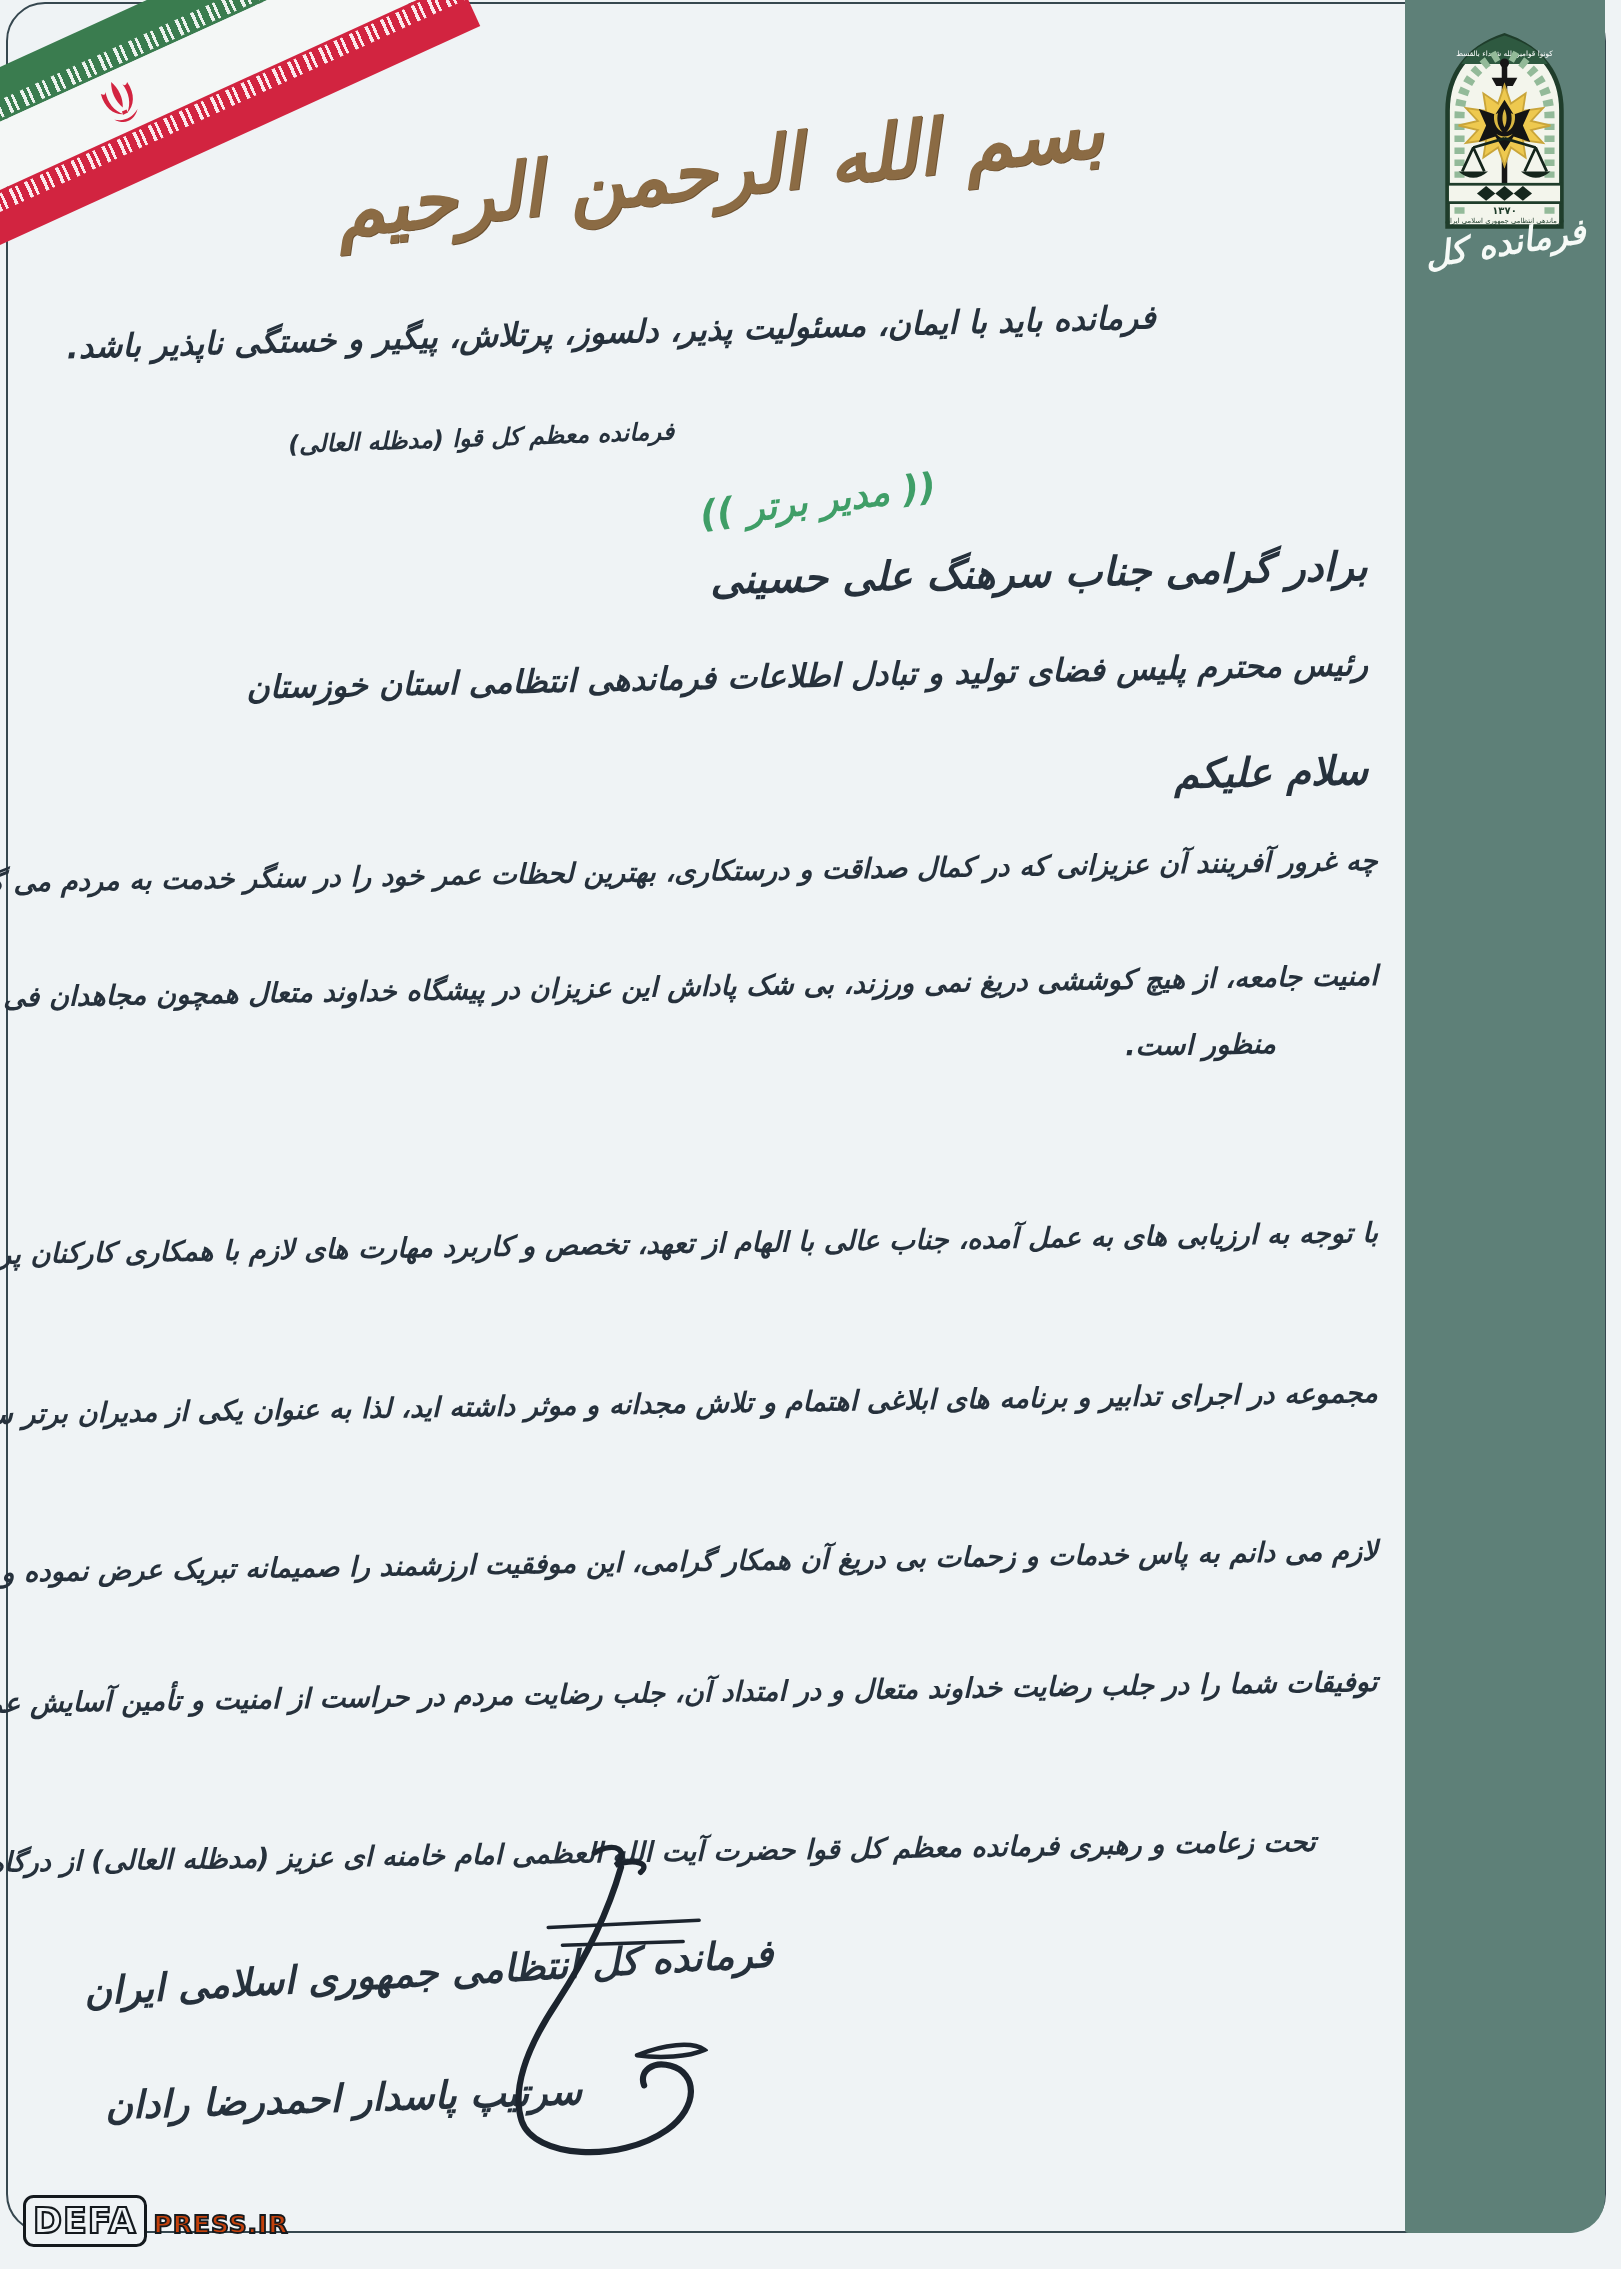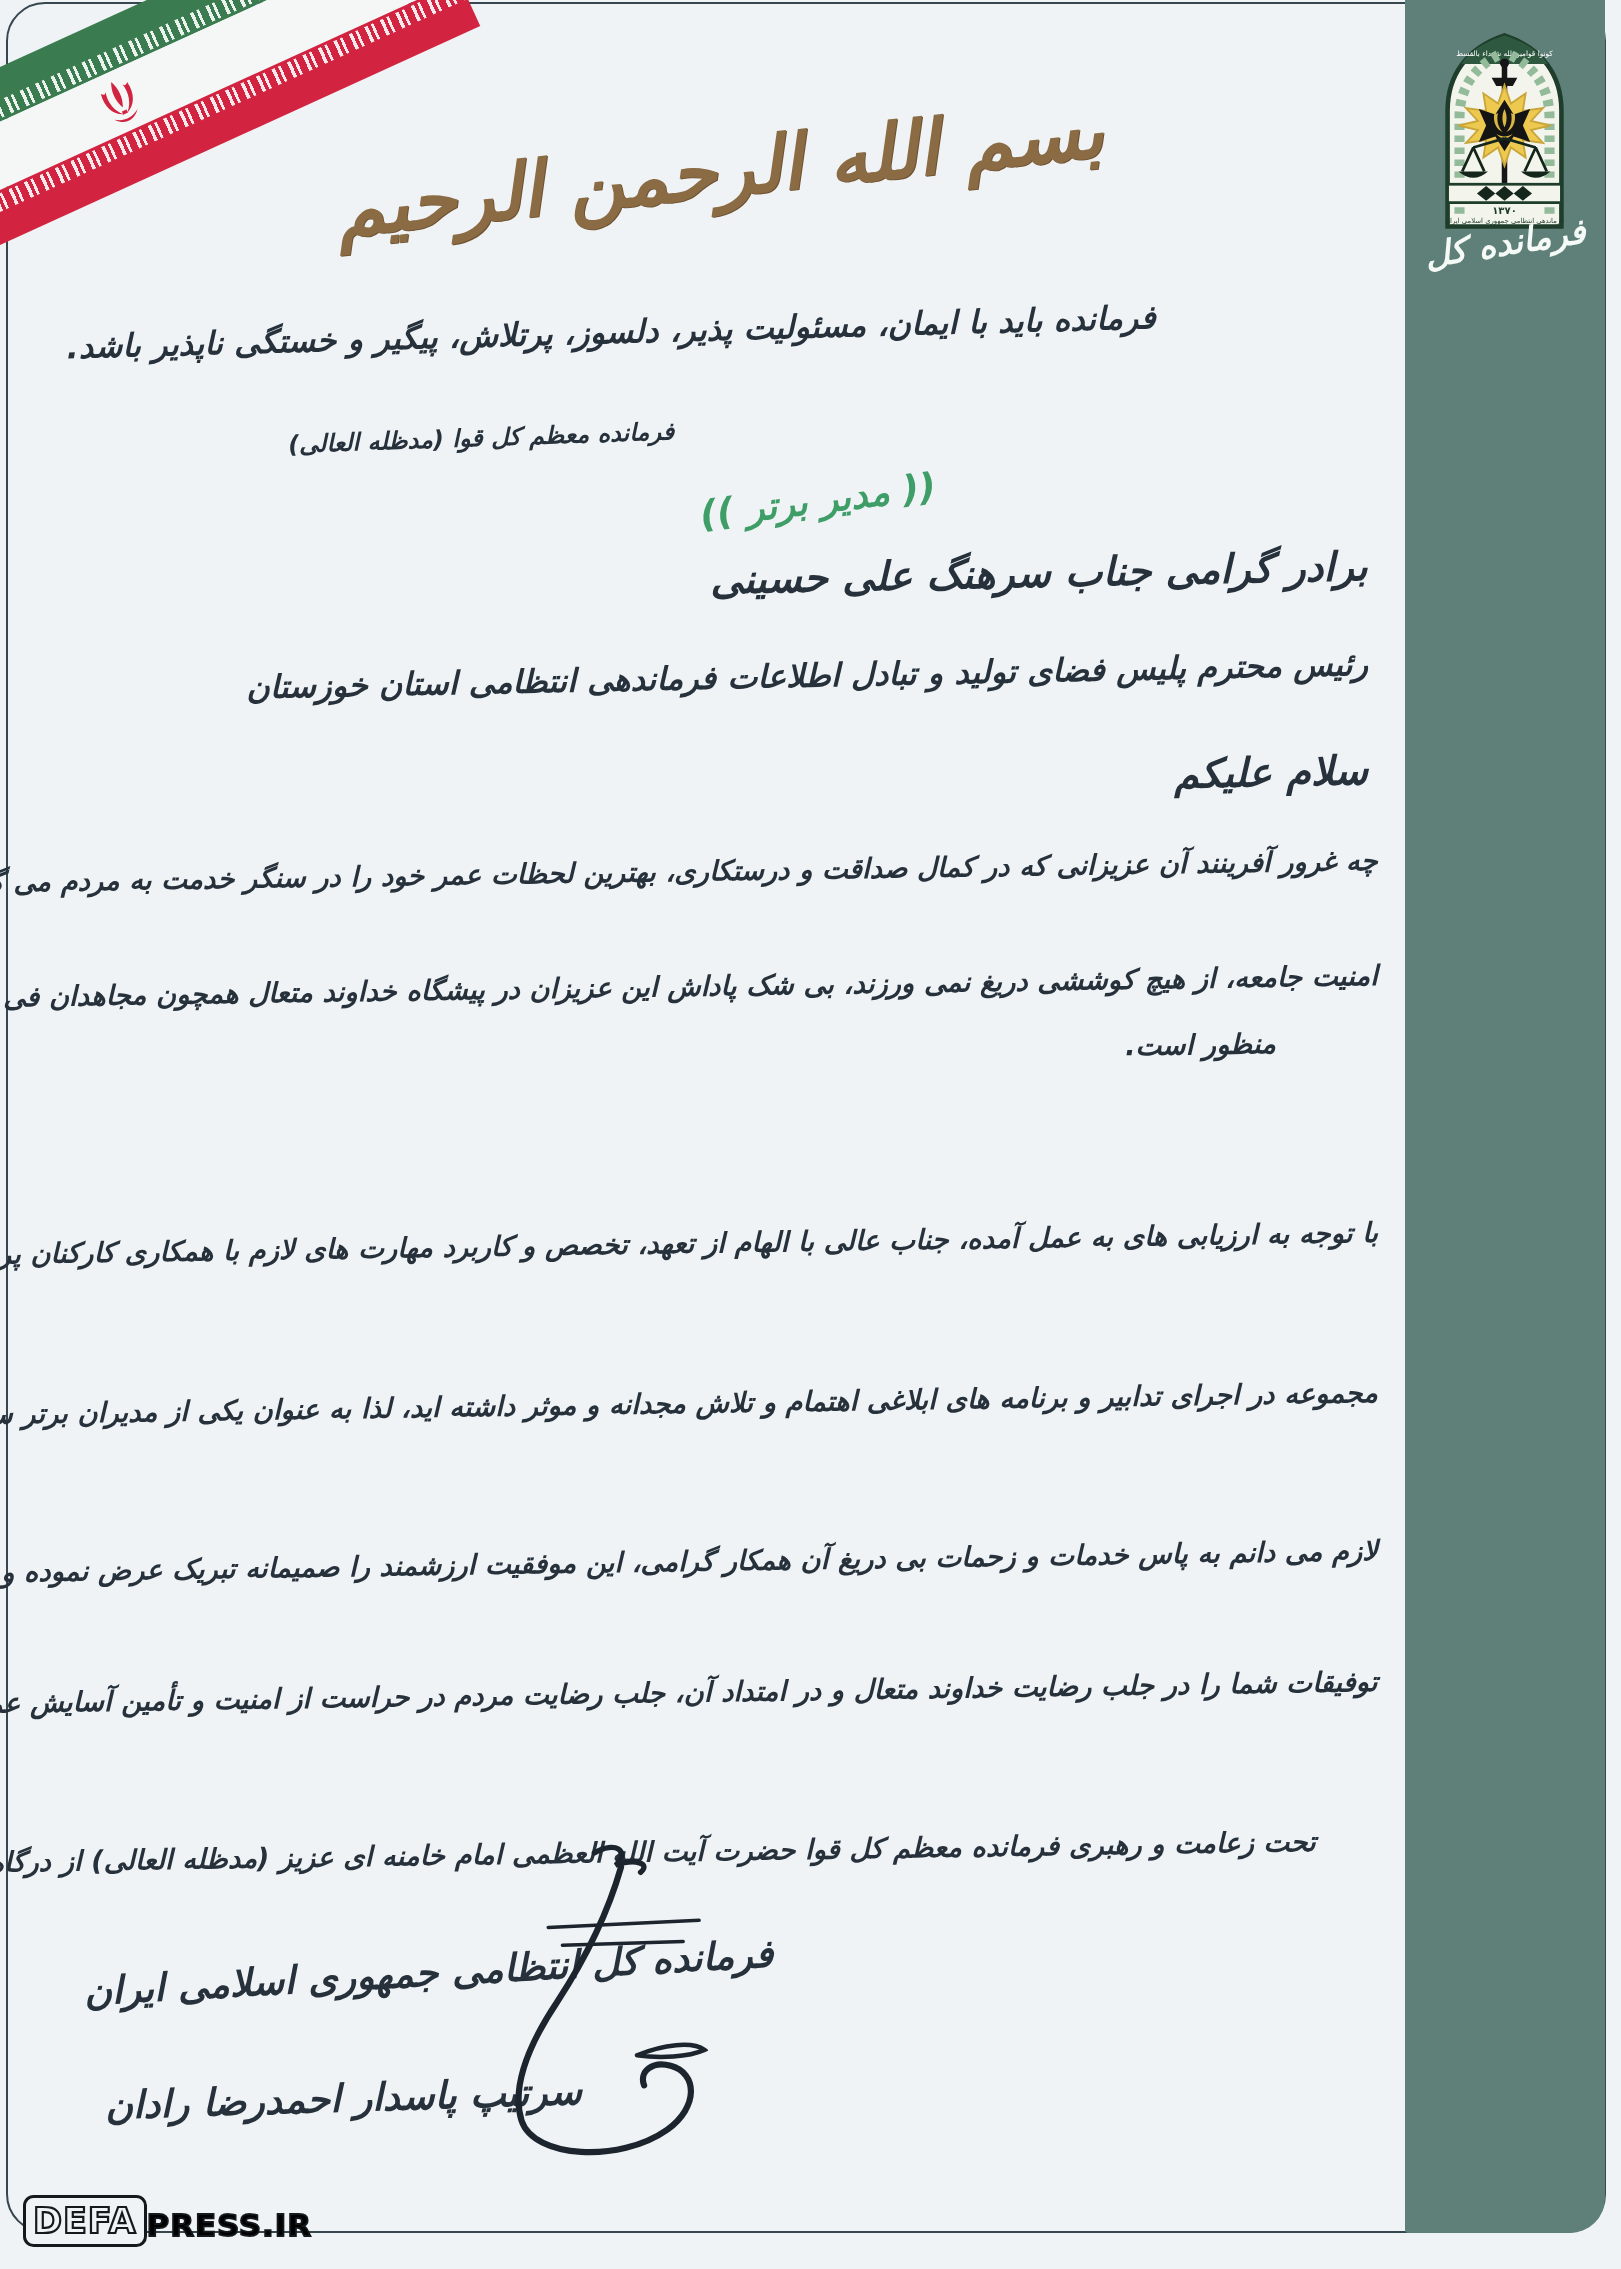--- a/index.html
+++ b/index.html
@@ -63,35 +63,35 @@
   .salutation{ top:747px; right:254px; font-size:40px; transform:rotate(-1.2deg); transform-origin:100% 50%; }
   .bodyline{
     right:244px; font-size:27.5px; transform:rotate(-0.9deg); transform-origin:100% 50%;
     letter-spacing:0.2px;
   }
   .sig-1{ top:1970px; left:84px; font-size:38px; transform:rotate(-3.2deg); transform-origin:0 50%; }
   .sig-2{ top:2084px; left:105px; font-size:38px; transform:rotate(-1.8deg); transform-origin:0 50%; }
   .signature-svg{ position:absolute; left:282px; top:1828px; }
   
   .defa{
-    position:absolute; left:23px; top:2195px; display:flex; align-items:center; 
+    position:absolute; left:23px; top:2195px; display:flex; align-items:center; gap:7px;
   }
   .defa-box{
     border:3.5px solid #14191d; border-radius:10.6px; background:#eff3f5;
     padding:0 7px; height:46px; display:flex; align-items:center;
   }
   .defa-box span{
     font-size:35px; font-weight:900; letter-spacing:0.9px; font-style:normal;
     color:#eff3f5; -webkit-text-stroke:2.2px #14191d;
     text-shadow:0 0 0.9px #14191d;
     font-family:"DejaVu Sans",sans-serif;
   }
   .defa-suffix{
-    font-size:31px; font-weight:900; letter-spacing:0.9px; font-style:normal;
-    color:#000000; -webkit-text-stroke:1.8px #14191d; text-shadow:0 0 0.9px #14191d;
+    font-size:25px; font-weight:900; letter-spacing:0.9px; font-style:normal;
+    color:#c2410c; -webkit-text-stroke:1.8px #14191d; text-shadow:0 0 0.9px #14191d;
     font-family:"DejaVu Sans",sans-serif; margin-top:7px;
   }
 </style>
 </head>
 <body>
 
 <div class="page">
 
   <div class="page-border"></div>
 

